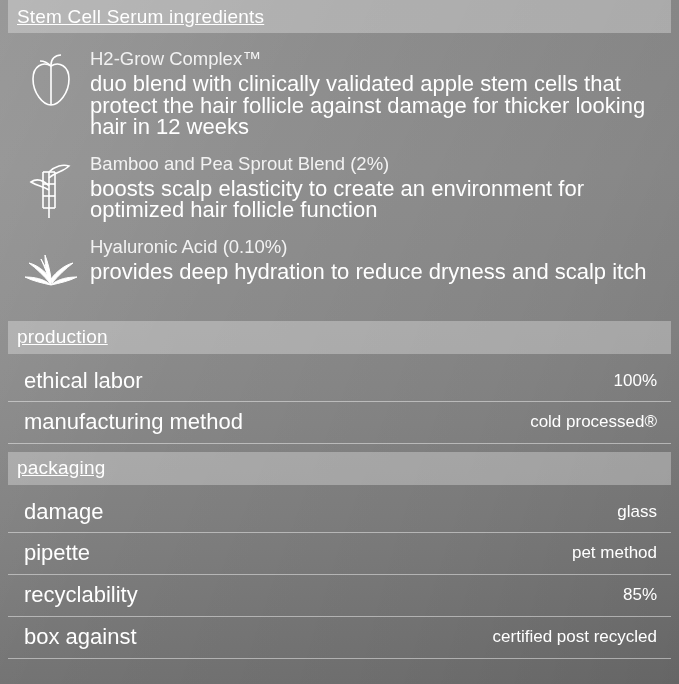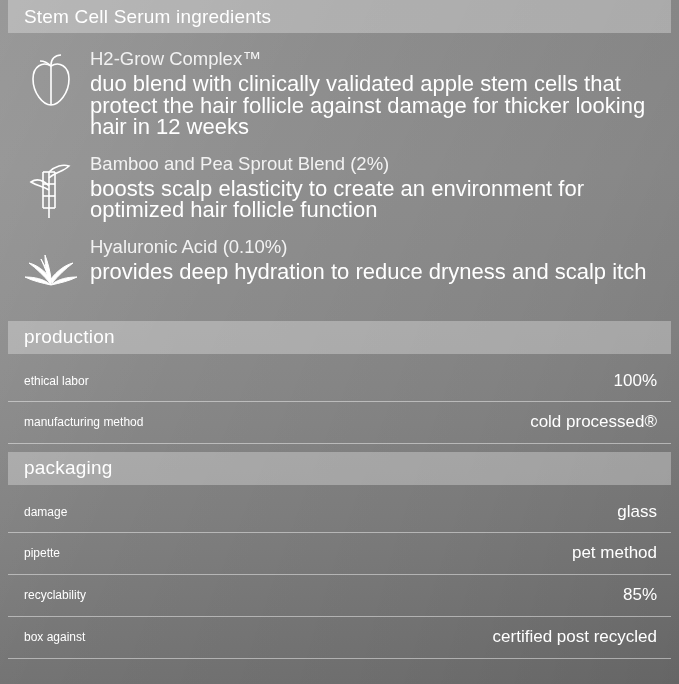--- a/index.html
+++ b/index.html
@@ -26,22 +26,23 @@
     padding: 0 8px;
   }
 
   
   .band {
     margin: 0 0 0 0;
     background: rgba(255,255,255,0.30);
     height: 33px;
     display: flex;
     align-items: center;
-    padding-left: 16px;
+    padding-left: 9px;
     box-sizing: border-box;
+    text-decoration: underline;
   }
   .band-title {
     font-size: 19px;
     font-weight: 400;
     letter-spacing: 0.2px;
     color: #ffffff;
   }
 
   .ingredients {
     padding: 14px 4px 20px 4px;
@@ -82,21 +83,21 @@
     justify-content: space-between;
     height: 42px;
     padding: 0 14px 0 16px;
     box-sizing: border-box;
     border-bottom: 1px solid rgba(255,255,255,0.45);
   }
   .kv:first-of-type {
     border-top: 1px solid rgba(255,255,255,0.0);
   }
   .kv-key {
-    font-size: 12px;
+    font-size: 22px;
     color: #ffffff;
   }
   .kv-val {
     font-size: 17px;
     color: #ffffff;
   }
   .section-gap { height: 8px; }
   .spacer-6 { height: 6px; }
 
   svg { display: block; }

